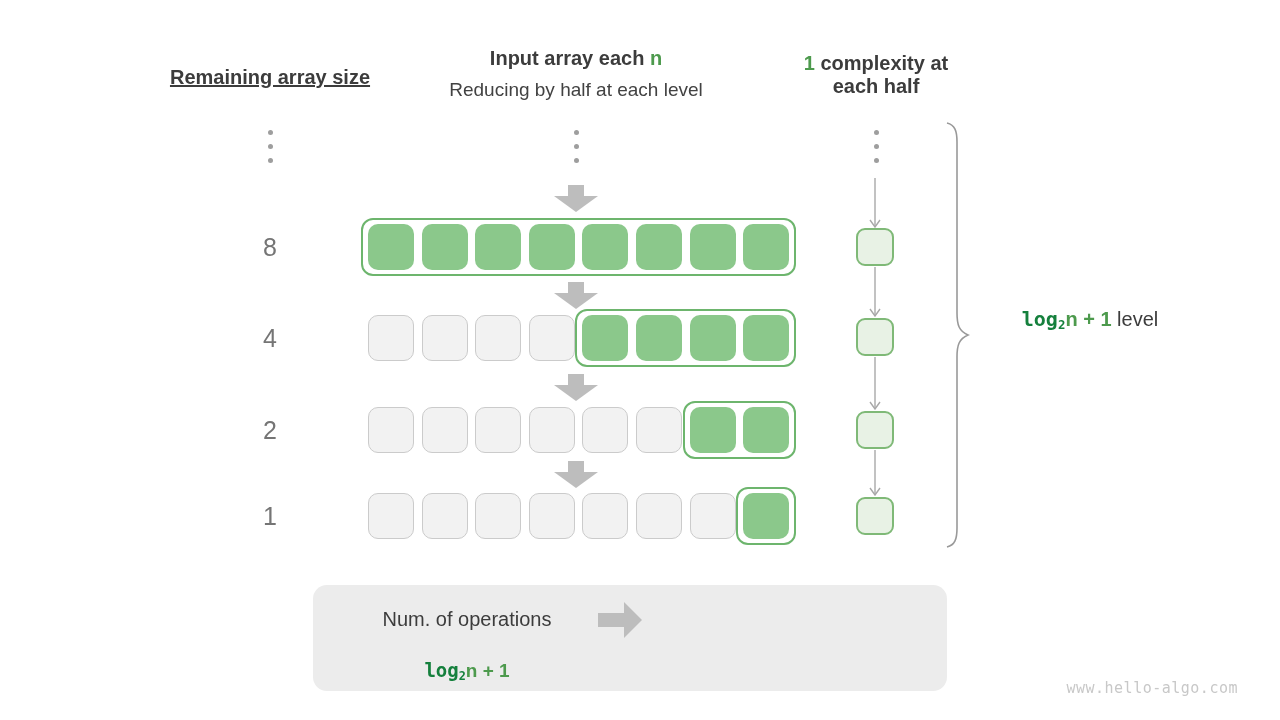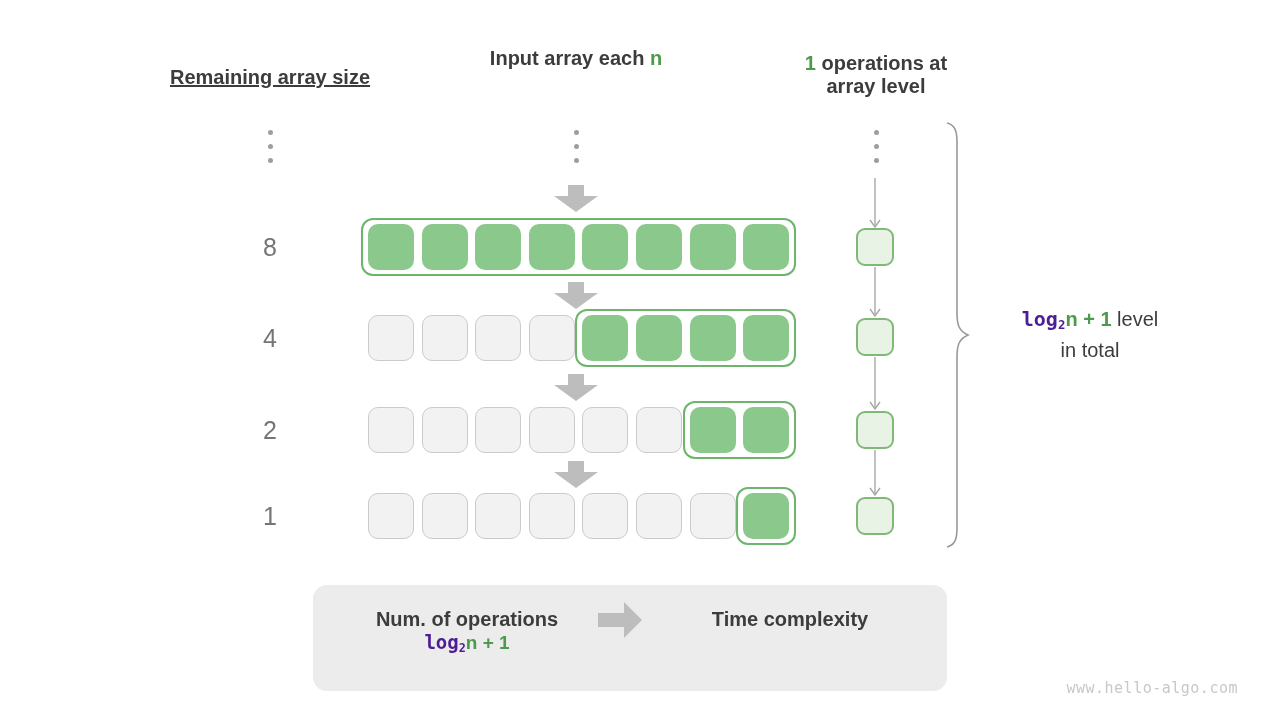--- a/index.html
+++ b/index.html
@@ -34,50 +34,51 @@
   .thin-arrow line, .thin-arrow path { stroke: #a8a8a8; stroke-width: 1.4; fill: none; }
 
   .block-arrow { position: absolute; }
   .block-arrow polygon { fill: #bdbdbd; }
 
   .brace { position: absolute; }
   .brace path { stroke: #999999; stroke-width: 1.6; fill: none; }
 
   .note { position: absolute; left: 980px; width: 220px; text-align: center; color: #3c3c3c; font-size: 20px; }
   .note .line2 { margin-top: 7px; }
-  .mono-g { font-family: "DejaVu Sans Mono", monospace; font-weight: bold; color: #4c1d95; }
+  .mono-g { font-family: "DejaVu Sans Mono", monospace; font-weight: bold; color: #15803d; }
   .sans-g { font-weight: bold; color: #4d9a4d; }
   sub.f { font-size: 0.62em; vertical-align: -0.25em; font-family: "DejaVu Sans Mono", monospace; }
 
   
   .summary { position: absolute; left: 313px; top: 585px; width: 634px; height: 106px;
     background: #ececec; border-radius: 14px; }
   .summary-col { position: absolute; top: 0; text-align: center; }
-  .summary-title { font-size: 20px; font-weight: bold; color: #3c3c3c; }
-  .summary-formula { margin-top: 0; font-size: 19px; }
+  .summary-title { font-size: 20px; font-weight: normal; color: #3c3c3c; }
+  .summary-formula { margin-top: 28px; font-size: 19px; }
   .teal { color: #2e8b85; font-weight: bold; font-size: 20px; }
   .teal-mono { color: #2e8b85; font-weight: bold; font-family: "DejaVu Sans Mono", monospace; font-size: 19px; }
 
   .watermark { position: absolute; right: 42px; top: 679px; font-family: "DejaVu Sans Mono", monospace;
     font-size: 15px; color: #c8c8c8; letter-spacing: 0.5px; }
 </style>
 </head>
 <body>
 
 <div class="canvas">
 
   <div class="hdr" style="left:120px; top:66px; width:300px;text-decoration:underline;">Remaining array size</div>
 
   <div class="hdr" style="left:396px; top:47px; width:360px;">
     <div><span>Input array each </span><span class="green-t">n</span></div>
+    <div class="hdr-sub">Reducing by half at each level</div>
   </div>
 
   <div class="hdr" style="left:776px; top:52px; width:200px;">
-    <div><span class="green-t">1</span><span> operations at</span></div>
-    <div>array level</div>
+    <div><span class="green-t">1</span><span> complexity at</span></div>
+    <div>each half</div>
   </div>
 
   <div class="dots" style="left:265px; top:130px;">
       <i></i>
       <i></i>
       <i></i>
     </div>
   <div class="dots" style="left:571px; top:130px;">
       <i></i>
       <i></i>
@@ -172,33 +173,31 @@
       <path d="M1,38 L6,45 L11,38"></path>
     </svg>
   <div class="op-box" style="top:497px;"></div>
 
   <svg class="brace" style="left:944px; top:122px;" width="28" height="428">
     <path d="M3,1 C11,3 13,9 13,20 L13,191 C13,203 15,209 24,213 C15,217 13,223 13,235 L13,406 C13,417 11,423 3,425"></path>
   </svg>
 
   <div class="note" style="top:307px;">
     <div><span class="mono-g">log</span><sub class="f mono-g">2</sub><span class="sans-g">n + 1</span><span> level</span></div>
-    <div class="line2">in total</div>
   </div>
 
   <div class="summary">
     <div class="summary-col" style="left:29px; top:23px; width:250px;">
       <div class="summary-title">Num. of operations</div>
       <div class="summary-formula"><span class="mono-g">log</span><sub class="f mono-g">2</sub><span class="sans-g">n + 1</span></div>
     </div>
 
     <svg class="block-arrow" style="left:285px; top:17px; position:absolute;" width="44" height="36">
       <polygon points="0,11 26,11 26,0 44,18 26,36 26,25 0,25"></polygon>
     </svg>
 
     <div class="summary-col" style="left:352px; top:23px; width:250px;">
-      <div class="summary-title">Time complexity</div>
     </div>
   </div>
 
   <div class="watermark">www.hello-algo.com</div>
 
 </div>
 
 </body></html>

